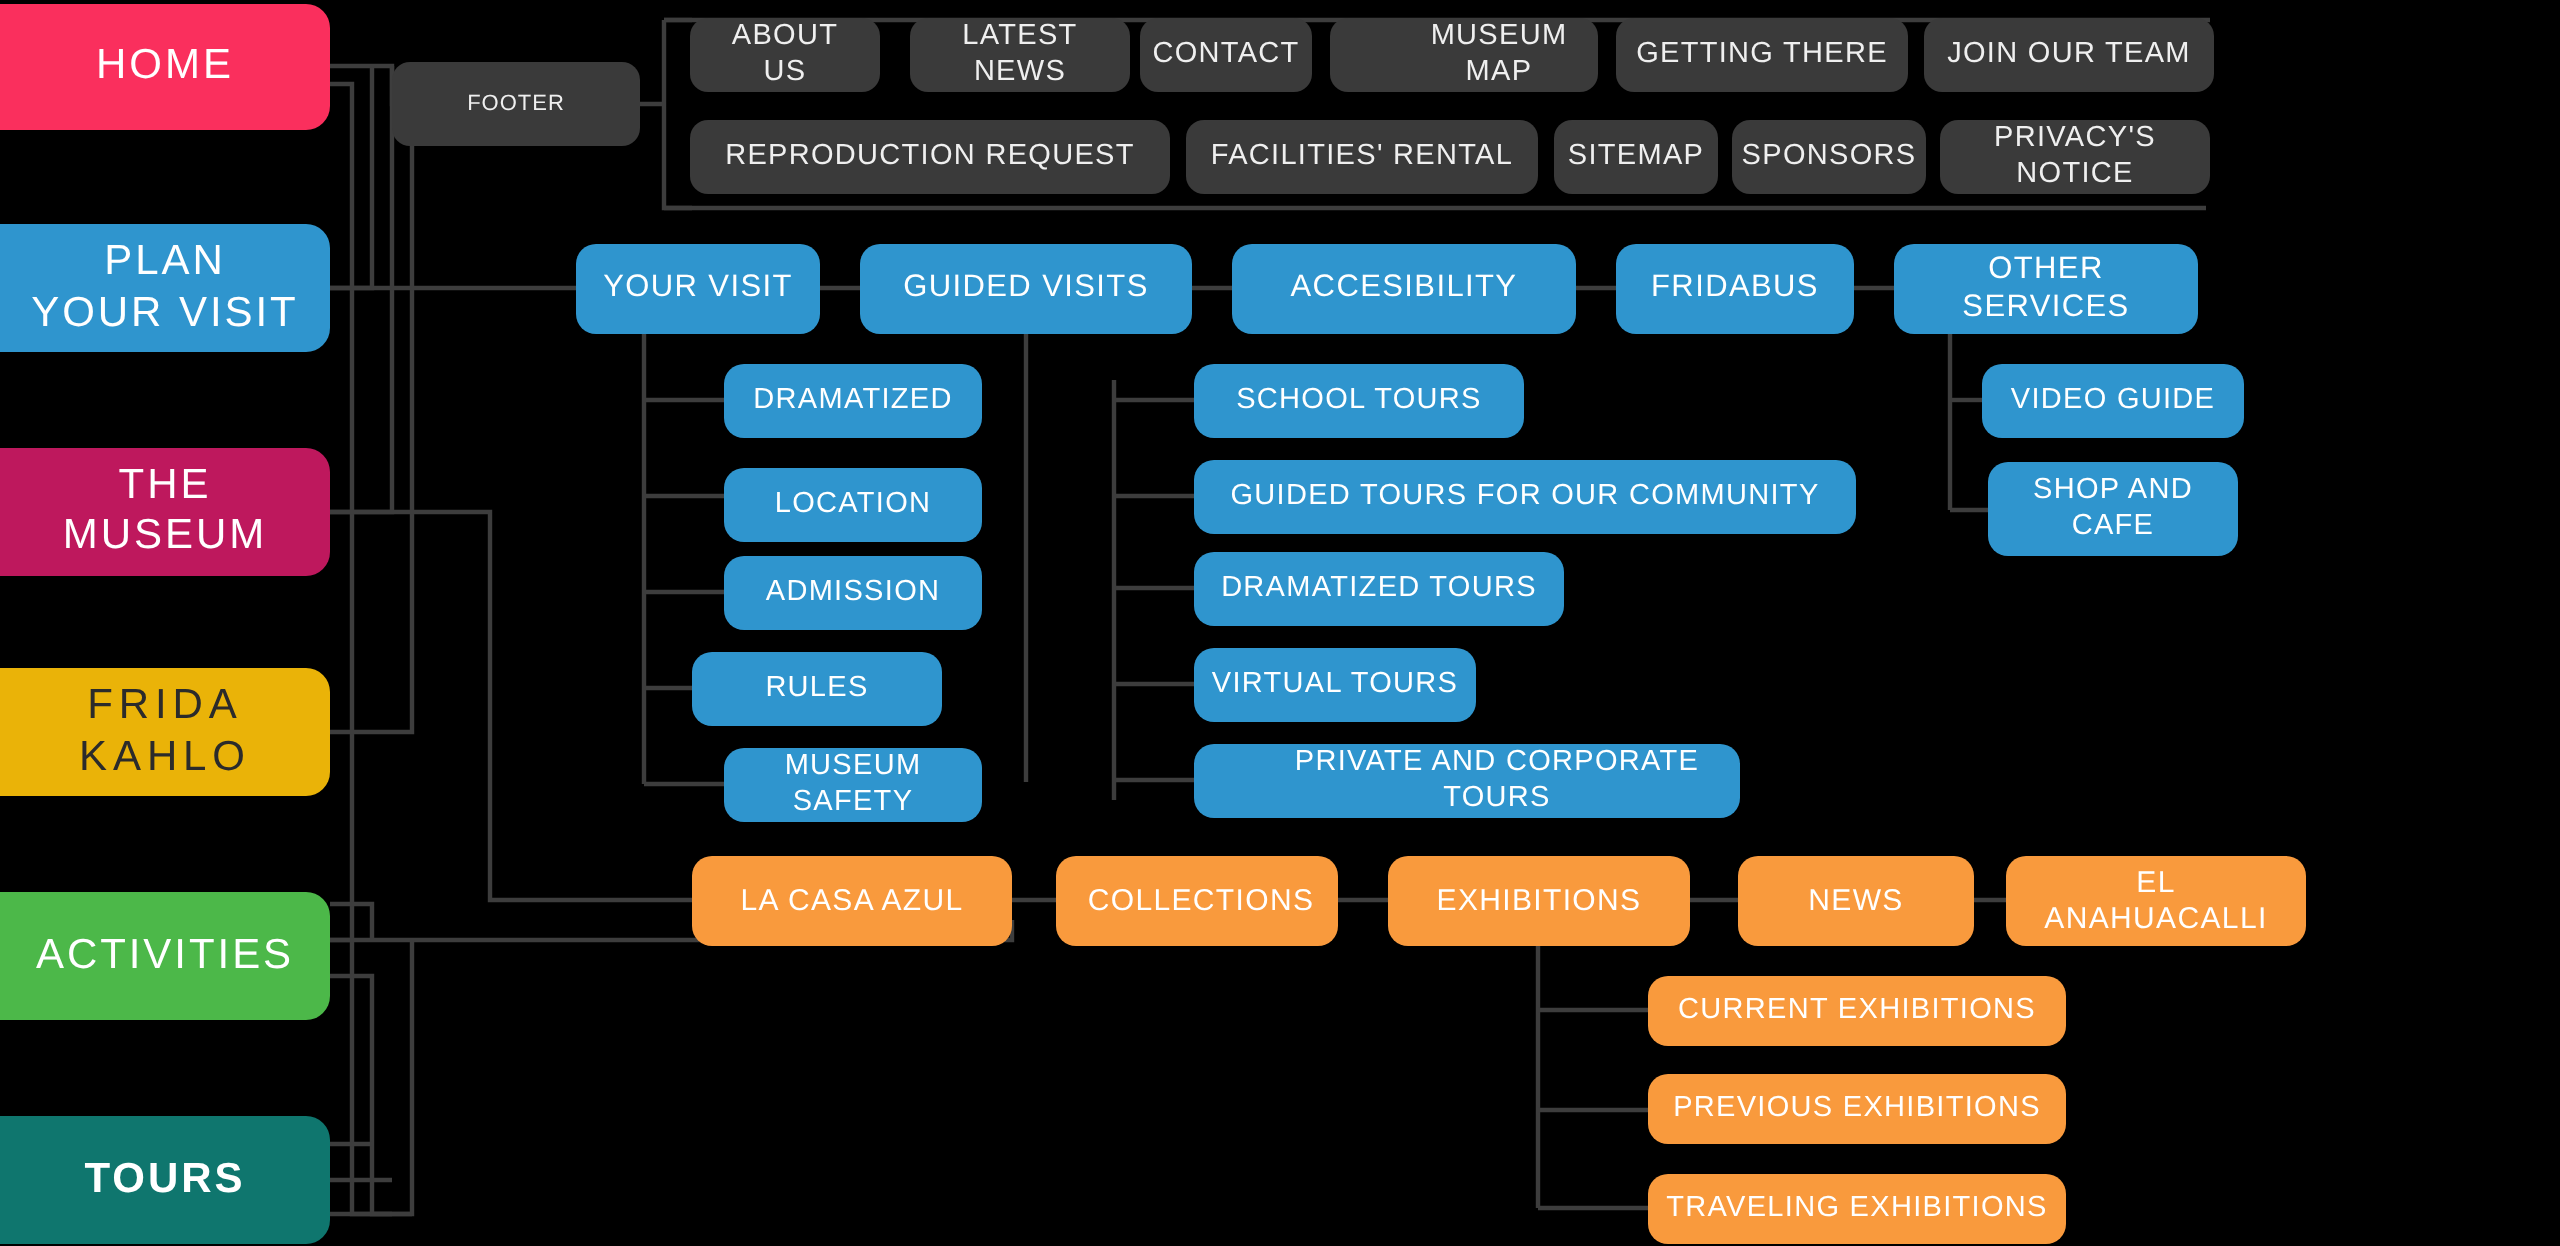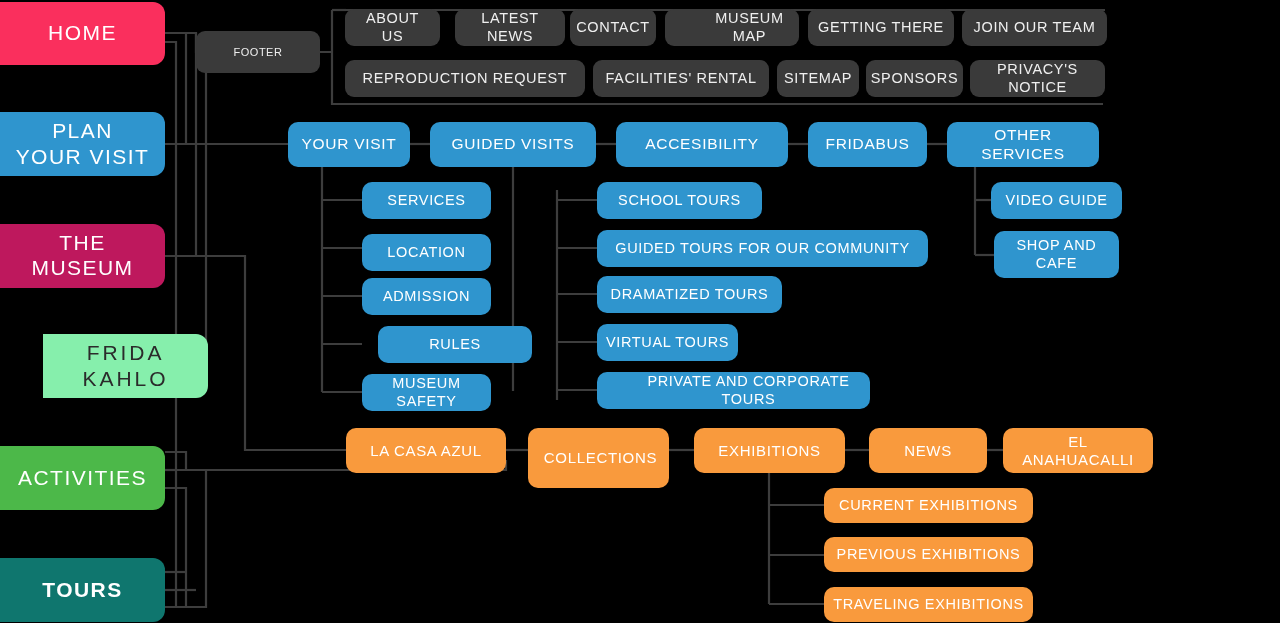--- a/index.html
+++ b/index.html
@@ -21,21 +21,21 @@
   }
   .lvl1{border-radius:12px;font-size:21px;letter-spacing:.07em;}
   .lvl1.two-line{line-height:1.22;}
   .dark{background:#3a3a3a;color:#efefef;font-size:14.5px;border-radius:9px;}
   .blue{background:#2f95ce;font-size:14.5px;}
   .blue.big{font-size:15.5px;}
   .orange{background:#f99a3d;font-size:14.5px;}
   .orange.big{font-size:15px;}
   .pink{background:#fa2f5d;}
   .green{background:#4cb849;}
-  .yellow{background:#86efac;color:#2b2b2b;letter-spacing:.14em;margin-left:43px;}
+  .yellow{background:#eab308;color:#2b2b2b;letter-spacing:.14em;}
   .indigo{background:#0f766e;font-weight:bold;}
   .museum{background:#be185d;}
   .skyblue{background:#2f95ce;}
 </style>
 </head>
 <body>
 
 <div id="stage">
 
   <svg id="wires" viewBox="0 0 1280 623" xmlns="http://www.w3.org/2000/svg">
@@ -130,37 +130,37 @@
   <div class="node dark" style="left:777px;top:60px;width:82px;height:37px;">SITEMAP</div>
   <div class="node dark" style="left:866px;top:60px;width:97px;height:37px;">SPONSORS</div>
   <div class="node dark" style="left:970px;top:60px;width:135px;height:37px;">PRIVACY'S NOTICE</div>
 
   <div class="node blue big" style="left:288px;top:122px;width:122px;height:45px;">YOUR VISIT</div>
   <div class="node blue big" style="left:430px;top:122px;width:166px;height:45px;">GUIDED VISITS</div>
   <div class="node blue big" style="left:616px;top:122px;width:172px;height:45px;">ACCESIBILITY</div>
   <div class="node blue big" style="left:808px;top:122px;width:119px;height:45px;">FRIDABUS</div>
   <div class="node blue big" style="left:947px;top:122px;width:152px;height:45px;">OTHER SERVICES</div>
 
-  <div class="node blue" style="left:362px;top:182px;width:129px;height:37px;">SERVICES</div>
+  <div class="node blue" style="left:362px;top:182px;width:129px;height:37px;">DRAMATIZED</div>
   <div class="node blue" style="left:362px;top:234px;width:129px;height:37px;">LOCATION</div>
   <div class="node blue" style="left:362px;top:278px;width:129px;height:37px;">ADMISSION</div>
-  <div class="node blue" style="left:378px;top:326px;width:154px;height:37px;">RULES</div>
+  <div class="node blue" style="left:346px;top:326px;width:125px;height:37px;">RULES</div>
   <div class="node blue" style="left:362px;top:374px;width:129px;height:37px;">MUSEUM SAFETY</div>
 
   <div class="node blue" style="left:597px;top:182px;width:165px;height:37px;">SCHOOL TOURS</div>
   <div class="node blue" style="left:597px;top:230px;width:331px;height:37px;">GUIDED TOURS FOR OUR COMMUNITY</div>
   <div class="node blue" style="left:597px;top:276px;width:185px;height:37px;">DRAMATIZED TOURS</div>
   <div class="node blue" style="left:597px;top:324px;width:141px;height:37px;">VIRTUAL TOURS</div>
   <div class="node blue" style="left:597px;top:372px;width:273px;height:37px;padding-left:38px;">PRIVATE AND CORPORATE TOURS</div>
 
   <div class="node blue" style="left:991px;top:182px;width:131px;height:37px;">VIDEO GUIDE</div>
   <div class="node blue" style="left:994px;top:231px;width:125px;height:47px;">SHOP AND CAFE</div>
 
   <div class="node orange big" style="left:346px;top:428px;width:160px;height:45px;">LA CASA AZUL</div>
-  <div class="node orange big" style="left:528px;top:428px;width:141px;height:60px;padding-left:12px;">COLLECTIONS</div>
+  <div class="node orange big" style="left:528px;top:428px;width:141px;height:45px;padding-left:12px;">COLLECTIONS</div>
   <div class="node orange big" style="left:694px;top:428px;width:151px;height:45px;">EXHIBITIONS</div>
   <div class="node orange big" style="left:869px;top:428px;width:118px;height:45px;">NEWS</div>
   <div class="node orange big" style="left:1003px;top:428px;width:150px;height:45px;">EL ANAHUACALLI</div>
 
   <div class="node orange" style="left:824px;top:488px;width:209px;height:35px;">CURRENT EXHIBITIONS</div>
   <div class="node orange" style="left:824px;top:537px;width:209px;height:35px;">PREVIOUS EXHIBITIONS</div>
   <div class="node orange" style="left:824px;top:587px;width:209px;height:35px;">TRAVELING EXHIBITIONS</div>
 
 </div>
 

